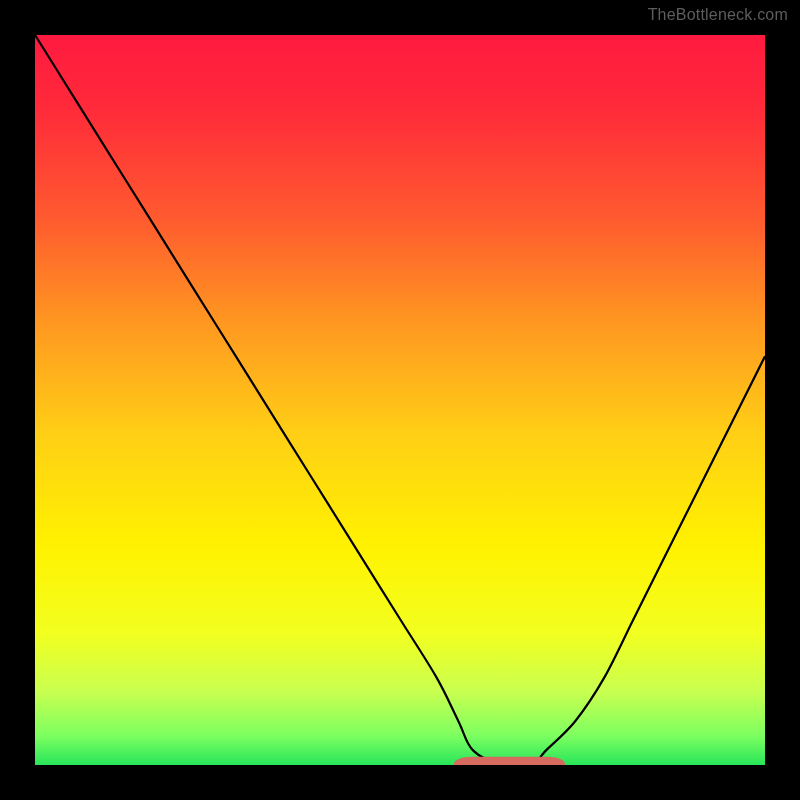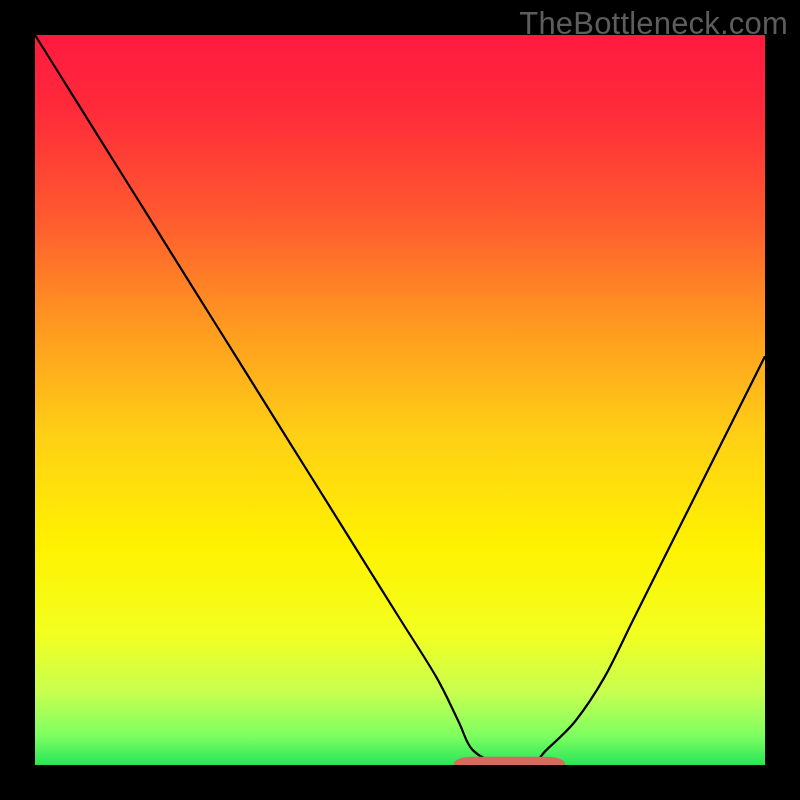--- a/index.html
+++ b/index.html
@@ -24,21 +24,21 @@
     left: 0;
     top: 0;
     width: 730px;
     height: 730px;
   }
   .attribution {
     position: absolute;
     top: 6px;
     right: 12px;
     color: #5d5d5d;
-    font-size: 31px;
+    font-size: 16px;
     font-weight: 400;
     letter-spacing: 0.2px;
   }
 </style>
 </head>
 <body>
 
 <div class="attribution">TheBottleneck.com</div>
 
 <div class="frame">

